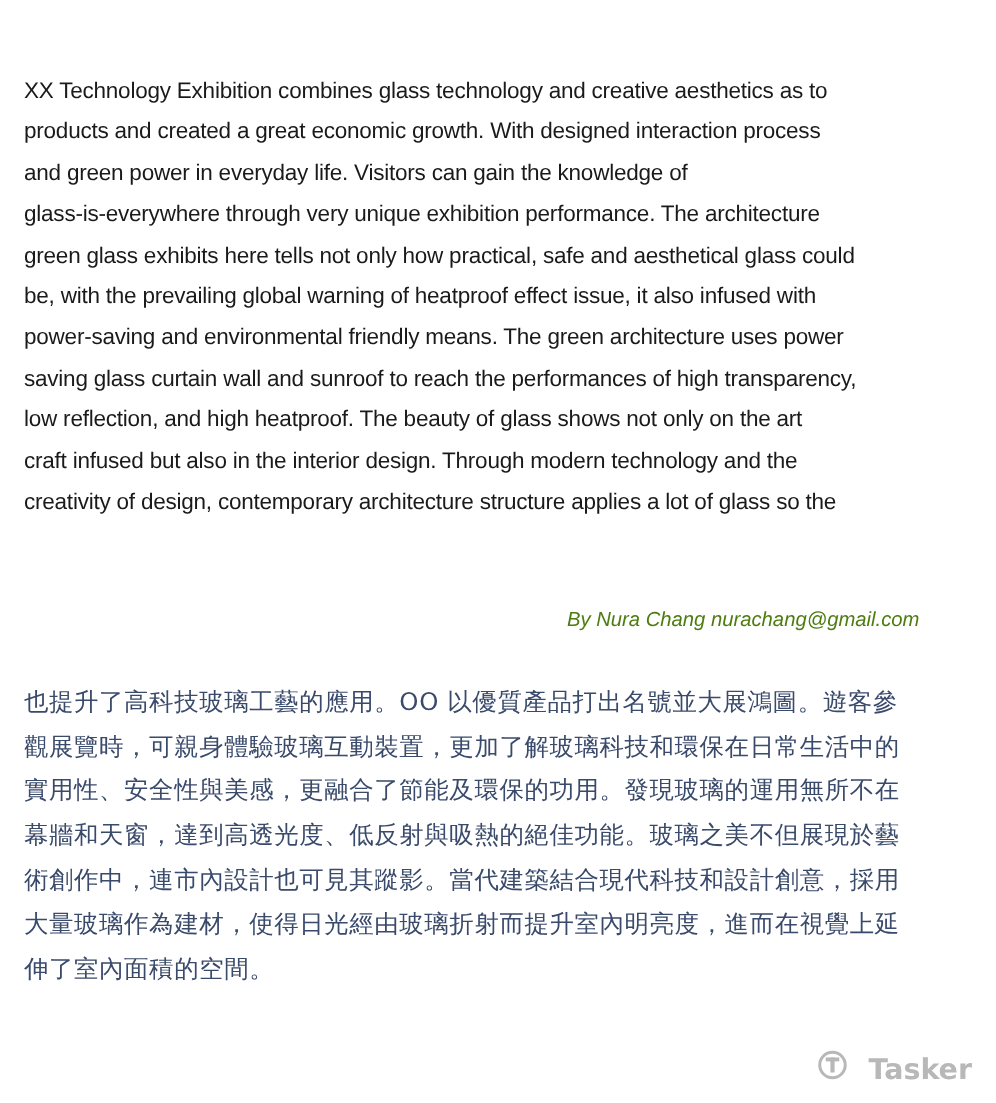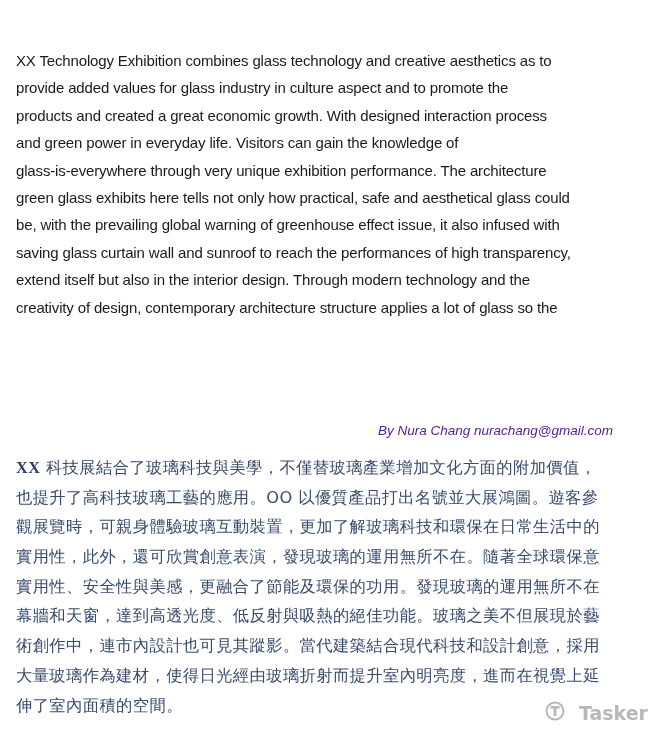--- a/index.html
+++ b/index.html
@@ -24,26 +24,26 @@
       letter-spacing: -0.15px;
       margin-top: 44px;
     }
     .en-line {
       height: 27.4px;
       line-height: 27.4px;
       white-space: nowrap;
     }
     .credit {
       position: absolute;
-      top: 423px;
+      top: 405px;
       right: 51px;
       font-family: "Liberation Sans", "DejaVu Sans", sans-serif;
       font-style: italic;
       font-size: 13.5px;
-      color: #4c1d95;
+      color: #4d7c0f;
       white-space: nowrap;
     }
     .zh-block {
       position: absolute;
       left: 16px;
       top: 453px;
       width: 640px;
       font-family: "DejaVu Sans", "Liberation Sans", sans-serif;
       font-size: 16.3px;
       color: #3a4a6b;
@@ -74,38 +74,37 @@
     .watermark svg {
       width: 20px;
       height: 20px;
     }
   </style>
 </head>
 <body>
 
 <div class="en-block">
   <div class="en-line">XX Technology Exhibition combines glass technology and creative aesthetics as to</div>
-  <div class="en-line">provide added values for glass industry in culture aspect and to promote the</div>
   <div class="en-line">products and created a great economic growth. With designed interaction process</div>
   <div class="en-line">and green power in everyday life. Visitors can gain the knowledge of</div>
   <div class="en-line">glass-is-everywhere through very unique exhibition performance. The architecture</div>
   <div class="en-line">green glass exhibits here tells not only how practical, safe and aesthetical glass could</div>
-  <div class="en-line">be, with the prevailing global warning of greenhouse effect issue, it also infused with</div>
+  <div class="en-line">be, with the prevailing global warning of heatproof effect issue, it also infused with</div>
+  <div class="en-line">power-saving and environmental friendly means. The green architecture uses power</div>
   <div class="en-line">saving glass curtain wall and sunroof to reach the performances of high transparency,</div>
-  <div class="en-line">extend itself but also in the interior design. Through modern technology and the</div>
+  <div class="en-line">low reflection, and high heatproof. The beauty of glass shows not only on the art</div>
+  <div class="en-line">craft infused but also in the interior design. Through modern technology and the</div>
   <div class="en-line">creativity of design, contemporary architecture structure applies a lot of glass so the</div>
 </div>
 
 <div class="credit">By Nura Chang nurachang@gmail.com</div>
 
 <div class="zh-block">
-  <div class="zh-line"><span class="zh-lead">XX</span><span> 科技展結合了玻璃科技與美學，不僅替玻璃產業增加文化方面的附加價值，</span></div>
   <div class="zh-line">也提升了高科技玻璃工藝的應用。OO 以優質產品打出名號並大展鴻圖。遊客參</div>
   <div class="zh-line">觀展覽時，可親身體驗玻璃互動裝置，更加了解玻璃科技和環保在日常生活中的</div>
-  <div class="zh-line">實用性，此外，還可欣賞創意表演，發現玻璃的運用無所不在。隨著全球環保意</div>
   <div class="zh-line">實用性、安全性與美感，更融合了節能及環保的功用。發現玻璃的運用無所不在</div>
   <div class="zh-line">幕牆和天窗，達到高透光度、低反射與吸熱的絕佳功能。玻璃之美不但展現於藝</div>
   <div class="zh-line">術創作中，連市內設計也可見其蹤影。當代建築結合現代科技和設計創意，採用</div>
   <div class="zh-line">大量玻璃作為建材，使得日光經由玻璃折射而提升室內明亮度，進而在視覺上延</div>
   <div class="zh-line">伸了室內面積的空間。</div>
 </div>
 
 <div class="watermark">
   <span>
     <svg viewBox="0 0 20 20">

